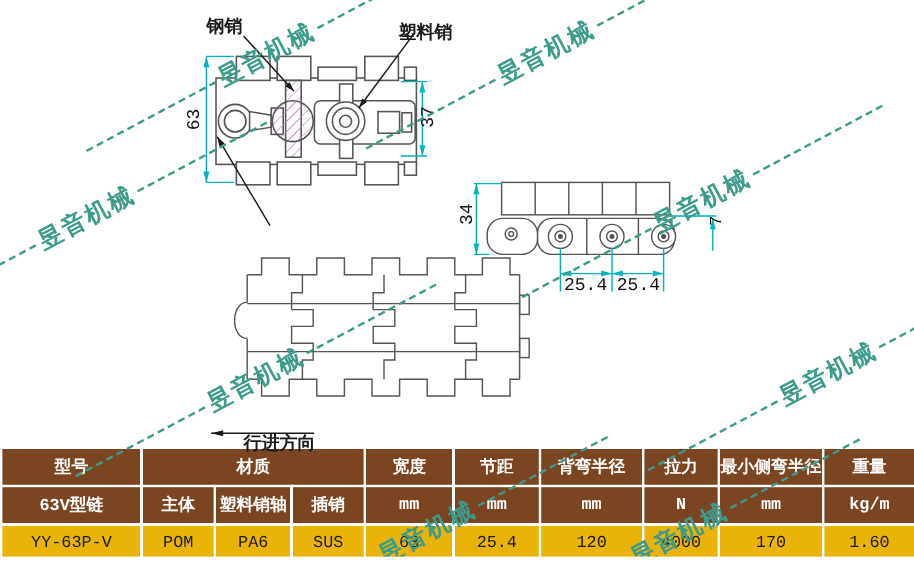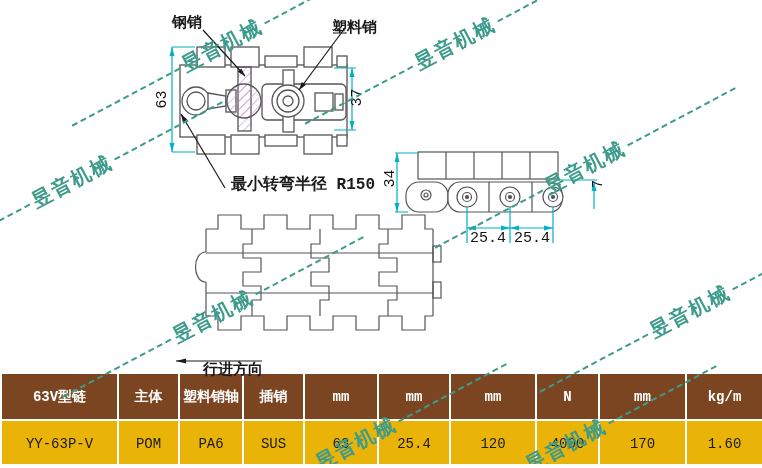--- a/index.html
+++ b/index.html
@@ -138,21 +138,20 @@
     <g fill="#1a1a1a" stroke="none">
       <polygon points="245,76 237.7,71.8 241.4,68.4"></polygon>
       <polygon points="299,90 301.8,82.1 305.8,85.1"></polygon>
       <polygon points="181,114 187.2,119.6 182.9,122.2"></polygon>
       <polygon points="176,361 186,358.5 186,363.5"></polygon>
     </g>
   </svg>
 
   <div class="lbl cjk" style="left:172px;top:13px;">钢销</div>
   <div class="lbl cjk" style="left:332px;top:18px;">塑料销</div>
-  <div class="lbl cjk" style="left:231px;top:174px;font-size:16px;">最小转弯半径 R150</div>
   <div class="lbl cjk" style="left:203px;top:360px;">行进方向</div>
 
   <div class="dim rot" style="left:152px;top:91px;width:20px;text-align:center;">63</div>
   <div class="dim rot" style="left:347px;top:89px;width:20px;text-align:center;">37</div>
   <div class="dim rot" style="left:380px;top:170px;width:20px;text-align:center;">34</div>
   <div class="dim rot" style="left:590px;top:176px;width:16px;text-align:center;font-size:14px;">7</div>
   <div class="dim" style="left:468px;top:230px;width:40px;text-align:center;">25.4</div>
   <div class="dim" style="left:512px;top:230px;width:40px;text-align:center;">25.4</div>
 
   <div class="wm" style="left:52px;top:32px;">
@@ -203,20 +202,30 @@
         <col style="width:64px">
         <col style="width:61px">
       <col style="width:74px">
         <col style="width:72px">
         <col style="width:86px">
         <col style="width:63px">
       <col style="width:87px">
         <col style="width:77px">
     </colgroup>
     <tbody>
+        <tr class="hdr">
+      <td>型号</td>
+      <td colspan="3">材质</td>
+      <td>宽度</td>
+      <td>节距</td>
+      <td>背弯半径</td>
+      <td>拉力</td>
+      <td>最小侧弯半径</td>
+      <td>重量</td>
+    </tr>
     <tr class="hdr">
       <td>63V型链</td>
       <td>主体</td>
       <td>塑料销轴</td>
       <td>插销</td>
       <td>mm</td>
       <td>mm</td>
       <td>mm</td>
       <td>N</td>
       <td>mm</td>

